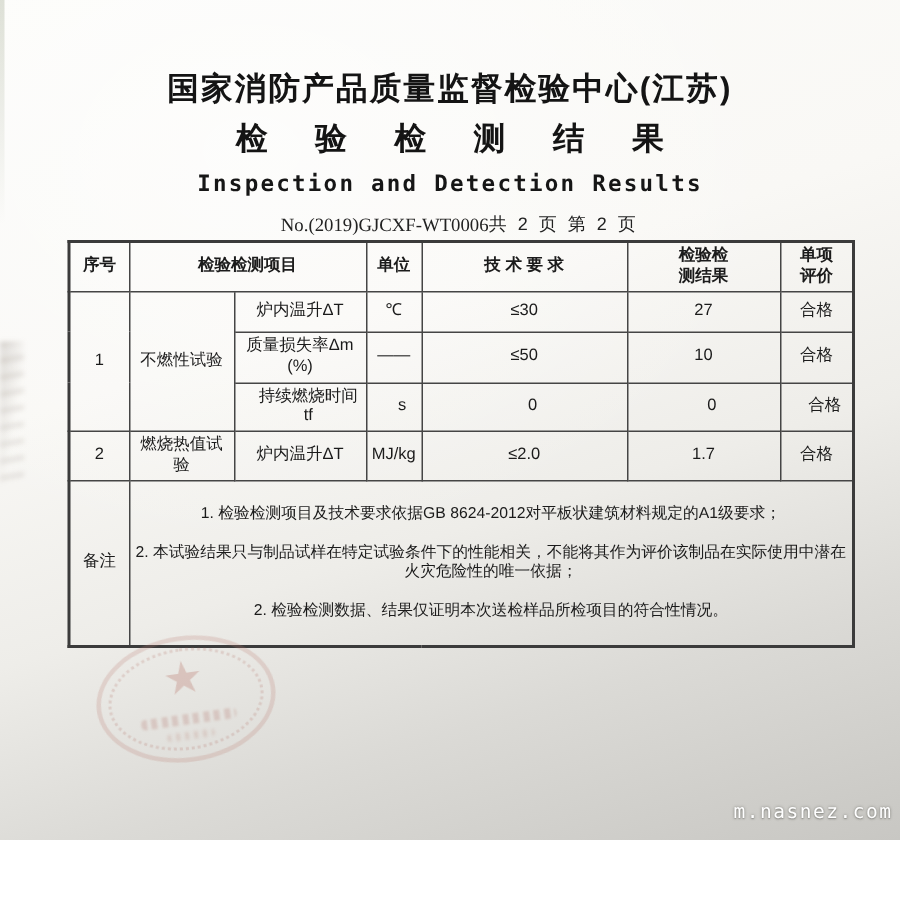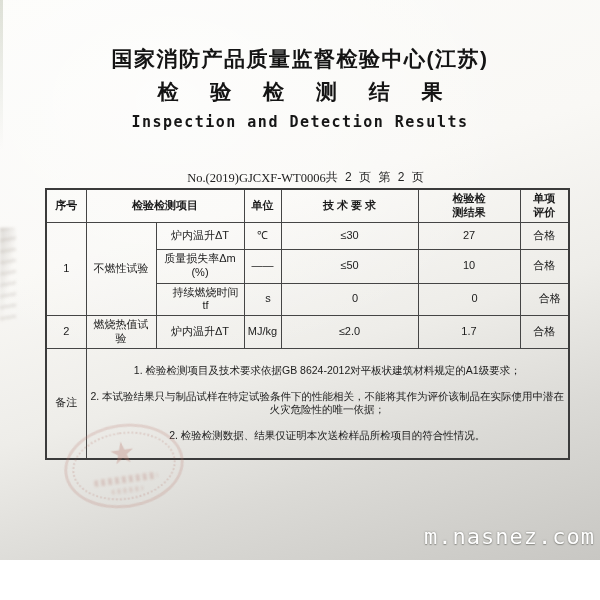--- a/index.html
+++ b/index.html
@@ -43,21 +43,21 @@
     margin-top: 7px; text-align: center;
     font-family: "DejaVu Sans Mono", monospace;
     font-size: 15px; font-weight: bold; letter-spacing: 1.5px; color: #161616;
   }
 
   .meta-row {
     width: 523px; margin: 10px 0 2px 45px;
     display: flex; justify-content: center; align-items: flex-end;
   }
   .report-no { font-family: "Liberation Serif", serif; font-size: 12.5px; color: #222; }
-  .page-info { font-size: 12px; letter-spacing: 2px; color: #222; margin-top: 28px; }
+  .page-info { font-size: 12px; letter-spacing: 2px; color: #222; }
 
   table.results {
     margin-left: 45px; width: 523px;
     border-collapse: collapse; table-layout: fixed;
     font-size: 11px; color: #1b1b1b;
     border: 2px solid #3b3b3b;
   }
   table.results th, table.results td {
     border: 1px solid #454545;
     text-align: center; vertical-align: middle;
@@ -106,21 +106,21 @@
   }
   .stamp .text-bar-2 {
     position: absolute; left: 44px; right: 44px; top: 64px; height: 5px;
     background: repeating-linear-gradient(90deg, rgba(180,118,108,0.28) 0 3px, rgba(180,118,108,0) 3px 6px);
     filter: blur(0.9px); border-radius: 3px;
   }
 
   .watermark {
     position: absolute; right: 5px; bottom: 11px;
     font-family: "DejaVu Sans Mono", monospace;
-    font-size: 22px; letter-spacing: 1px; color: #ffffff;
+    font-size: 13px; letter-spacing: 1px; color: #ffffff;
     text-shadow: 0 0 2px rgba(125,125,120,0.9), 0 1px 1px rgba(110,110,105,0.6);
   }
 </style>
 </head>
 <body>
 
 <div class="photo">
   <div class="edge-streak"></div>
   <div class="margin-smudge"></div>
 

